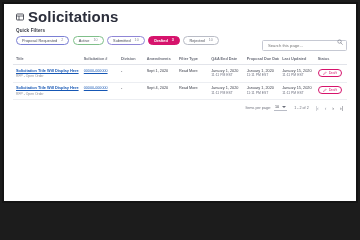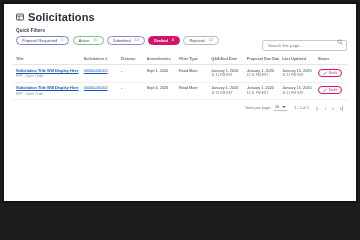--- a/index.html
+++ b/index.html
@@ -32,21 +32,21 @@
     padding: 2px 0 6px 3px;
   }
   .page-header .hdr-icon {
     width: 8px; height: 8px;
     position: relative;
     flex: 0 0 auto;
     color: #2c2f3a;
   }
   .page-header .hdr-icon svg { display: block; }
   .page-title {
-    font-size: 11px;
+    font-size: 15px;
     font-weight: bold;
     color: #2b2e3b;
     letter-spacing: .1px;
     line-height: 10px;
   }
 
   
   .filters-row {
     display: flex;
     align-items: flex-start;

